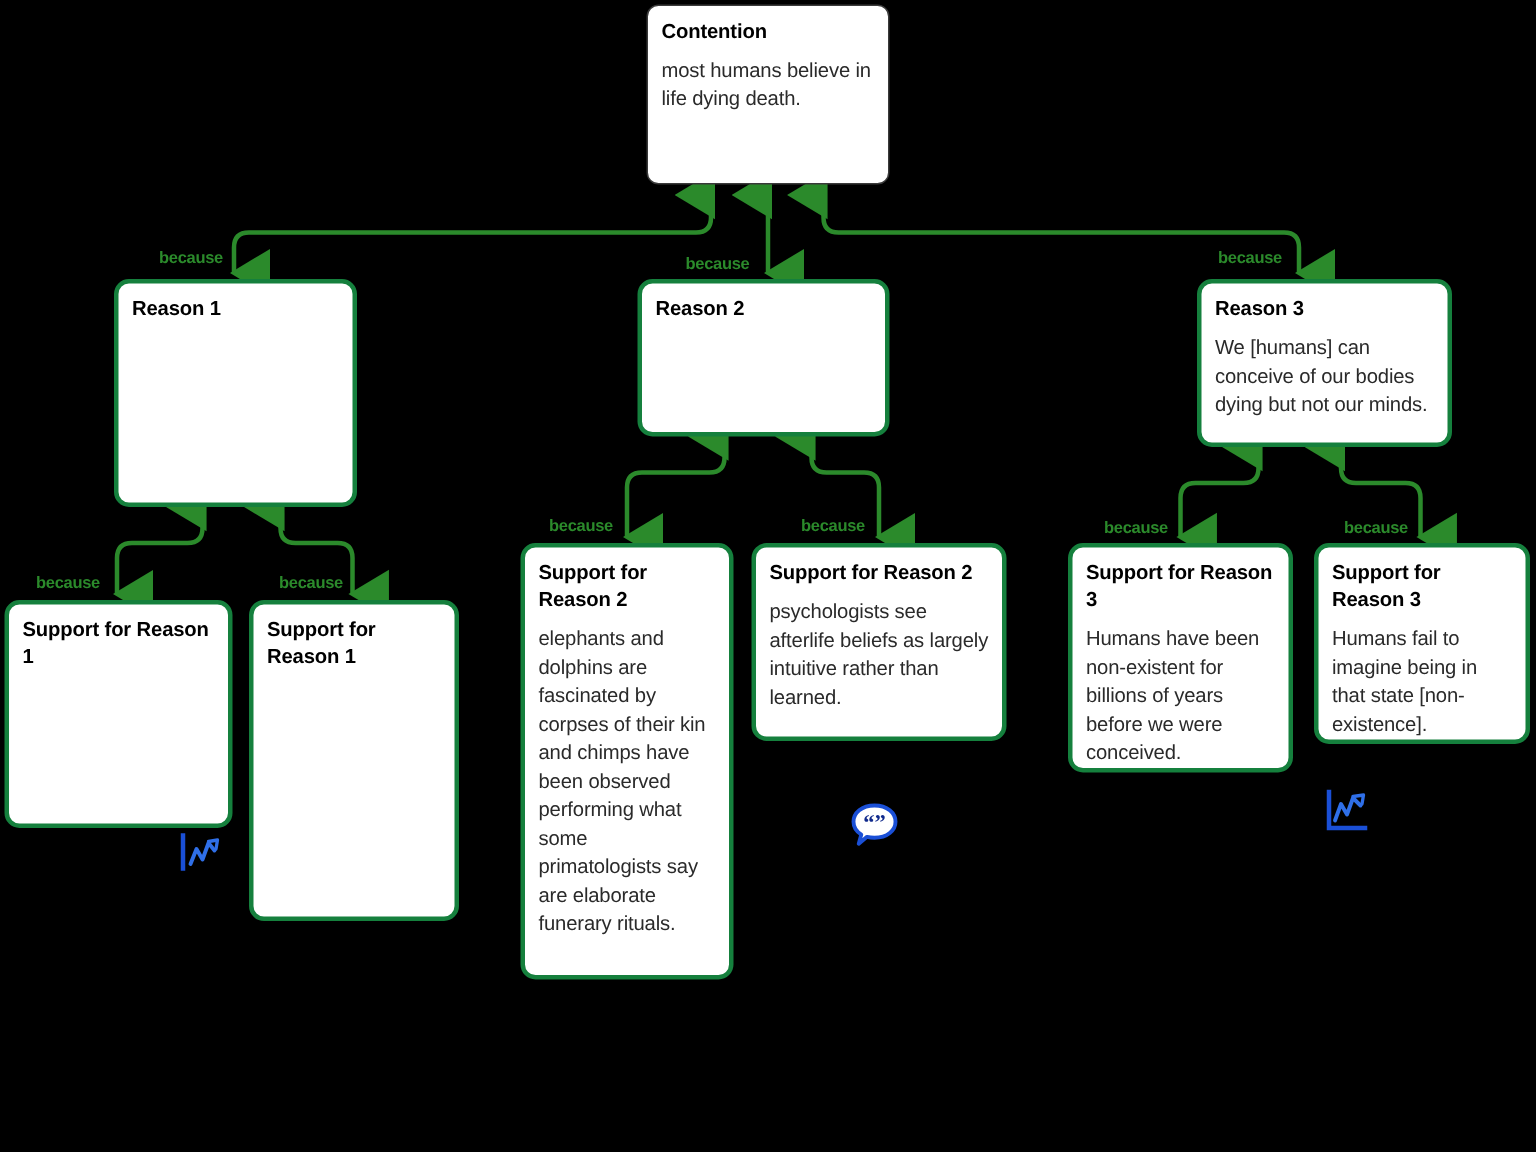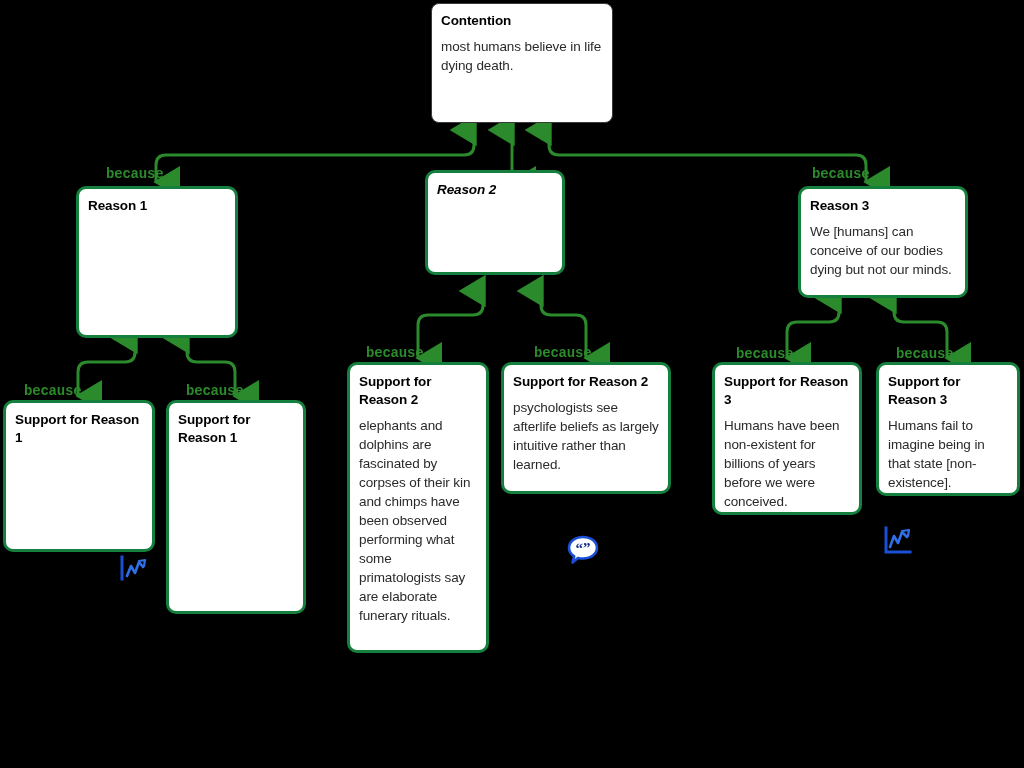--- a/index.html
+++ b/index.html
@@ -32,24 +32,24 @@
   .node .body{
     font-size:13.5px;
     color:#2a2a2a;
     line-height:1.41;
     letter-spacing:-0.1px;
     white-space:normal;
   }
   .because{
     position:absolute;
     color:#2b8a2b;
-    font-size:14px;
+    font-size:11px;
     font-weight:bold;
     letter-spacing:-0.2px;
-    font-family:Liberation Mono, monospace;
+    font-family:Liberation Sans, sans-serif;
     white-space:nowrap;
   }
   .icon-badge{position:absolute;}
 </style>
 </head>
 <body>
 
 <div id="canvas">
 
   <svg class="links" viewBox="0 0 1024 768" xmlns="http://www.w3.org/2000/svg">
@@ -89,30 +89,30 @@
 
   <div class="because" style="left:24px;top:383px;">because</div>
   <div class="because" style="left:186px;top:383px;">because</div>
 
   <div class="because" style="left:366px;top:345px;">because</div>
   <div class="because" style="left:534px;top:345px;">because</div>
 
   <div class="because" style="left:736px;top:346px;">because</div>
   <div class="because" style="left:896px;top:346px;">because</div>
 
-  <div class="node contention" style="left:431px;top:3px;width:182px;height:120px;">
+  <div class="node contention" style="left:431px;top:3px;width:162px;height:120px;">
     <div class="title">Contention</div>
     <div class="body">most humans believe in life dying death.</div>
   </div>
 
   <div class="node" style="left:76px;top:186px;width:162px;height:152px;">
     <div class="title">Reason 1</div>
   </div>
 
-  <div class="node" style="left:425px;top:170px;width:140px;height:105px;font-style:italic;">
+  <div class="node" style="left:425px;top:186px;width:168px;height:105px;">
     <div class="title">Reason 2</div>
   </div>
 
   <div class="node" style="left:798px;top:186px;width:170px;height:112px;">
     <div class="title">Reason 3</div>
     <div class="body">We [humans] can conceive of our bodies dying but not our minds.</div>
   </div>
 
   <div class="node" style="left:3px;top:400px;width:152px;height:152px;">
     <div class="title">Support for Reason 1</div>

